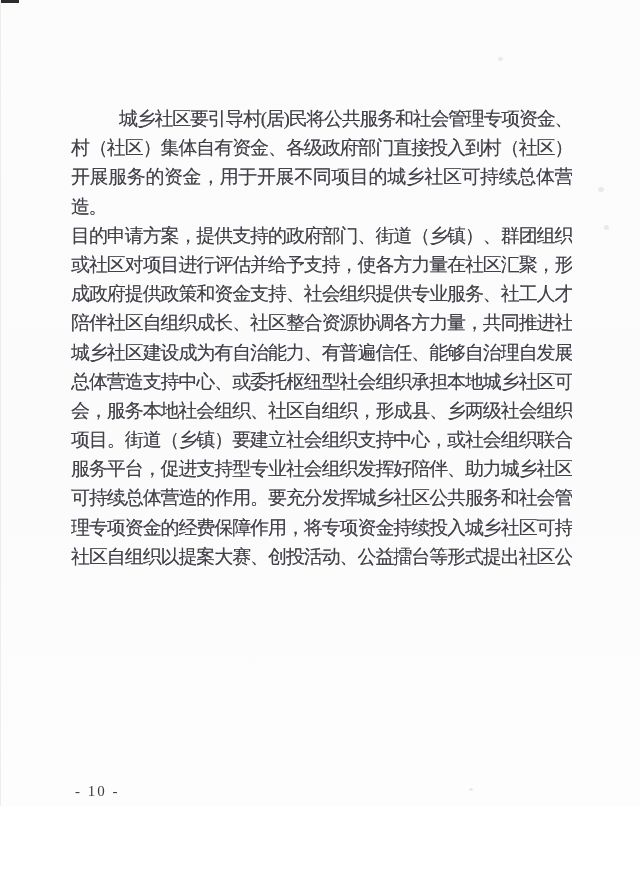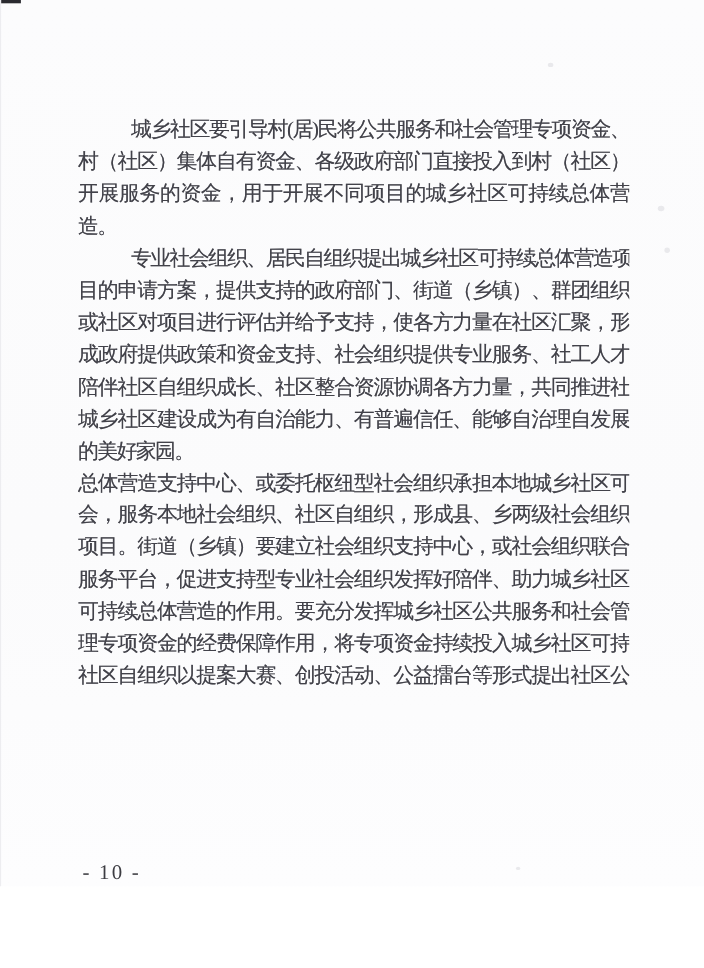--- a/index.html
+++ b/index.html
@@ -49,21 +49,21 @@
   .line.indent {
     text-indent: 48px;
   }
   .b {
     font-weight: 700;
   }
   .pagenum {
     position: absolute;
     left: 74px;
     top: 783px;
-    font-size: 19px;
+    font-size: 15px;
     letter-spacing: 2px;
     color: #3c3c42;
   }
   .bottom-edge {
     position: absolute;
     left: 0;
     top: 871px;
     width: 640px;
     height: 3px;
     background: linear-gradient(to right, #a2a7ab, #c6cacd 25%, #a9aeb2 55%, #c2c6c9 80%, #b3b8bb);
@@ -97,27 +97,25 @@
   <div class="speck s1"></div>
   <div class="speck s2"></div>
   <div class="speck s3"></div>
   <div class="speck s4"></div>
 
   <div class="textblock">
     <div class="line indent">城乡社区要引导村(居)民将公共服务和社会管理专项资金、</div>
     <div class="line">村（社区）集体自有资金、各级政府部门直接投入到村（社区）</div>
     <div class="line">开展服务的资金，用于开展不同项目的城乡社区可持续总体营</div>
     <div class="line noj">造。</div>
-    <div class="line indent">专业社会组织、居民自组织提出城乡社区可持续总体营造项</div>
     <div class="line">目的申请方案，提供支持的政府部门、街道（乡镇）、群团组织</div>
     <div class="line">或社区对项目进行评估并给予支持，使各方力量在社区汇聚，形</div>
     <div class="line">成政府提供政策和资金支持、社会组织提供专业服务、社工人才</div>
     <div class="line">陪伴社区自组织成长、社区整合资源协调各方力量，共同推进社</div>
     <div class="line">城乡社区建设成为有自治能力、有普遍信任、能够自治理自发展</div>
-    <div class="line noj">的美好家园。</div>
     <div class="line">总体营造支持中心、或委托枢纽型社会组织承担本地城乡社区可</div>
     <div class="line">会，服务本地社会组织、社区自组织，形成县、乡两级社会组织</div>
     <div class="line">项目。街道（乡镇）要建立社会组织支持中心，或社会组织联合</div>
     <div class="line">服务平台，促进支持型专业社会组织发挥好陪伴、助力城乡社区</div>
     <div class="line">可持续总体营造的作用。要充分发挥城乡社区公共服务和社会管</div>
     <div class="line">理专项资金的经费保障作用，将专项资金持续投入城乡社区可持</div>
     <div class="line">社区自组织以提案大赛、创投活动、公益擂台等形式提出社区公</div>
   </div>
 
   <div class="pagenum">- 10 -</div>

